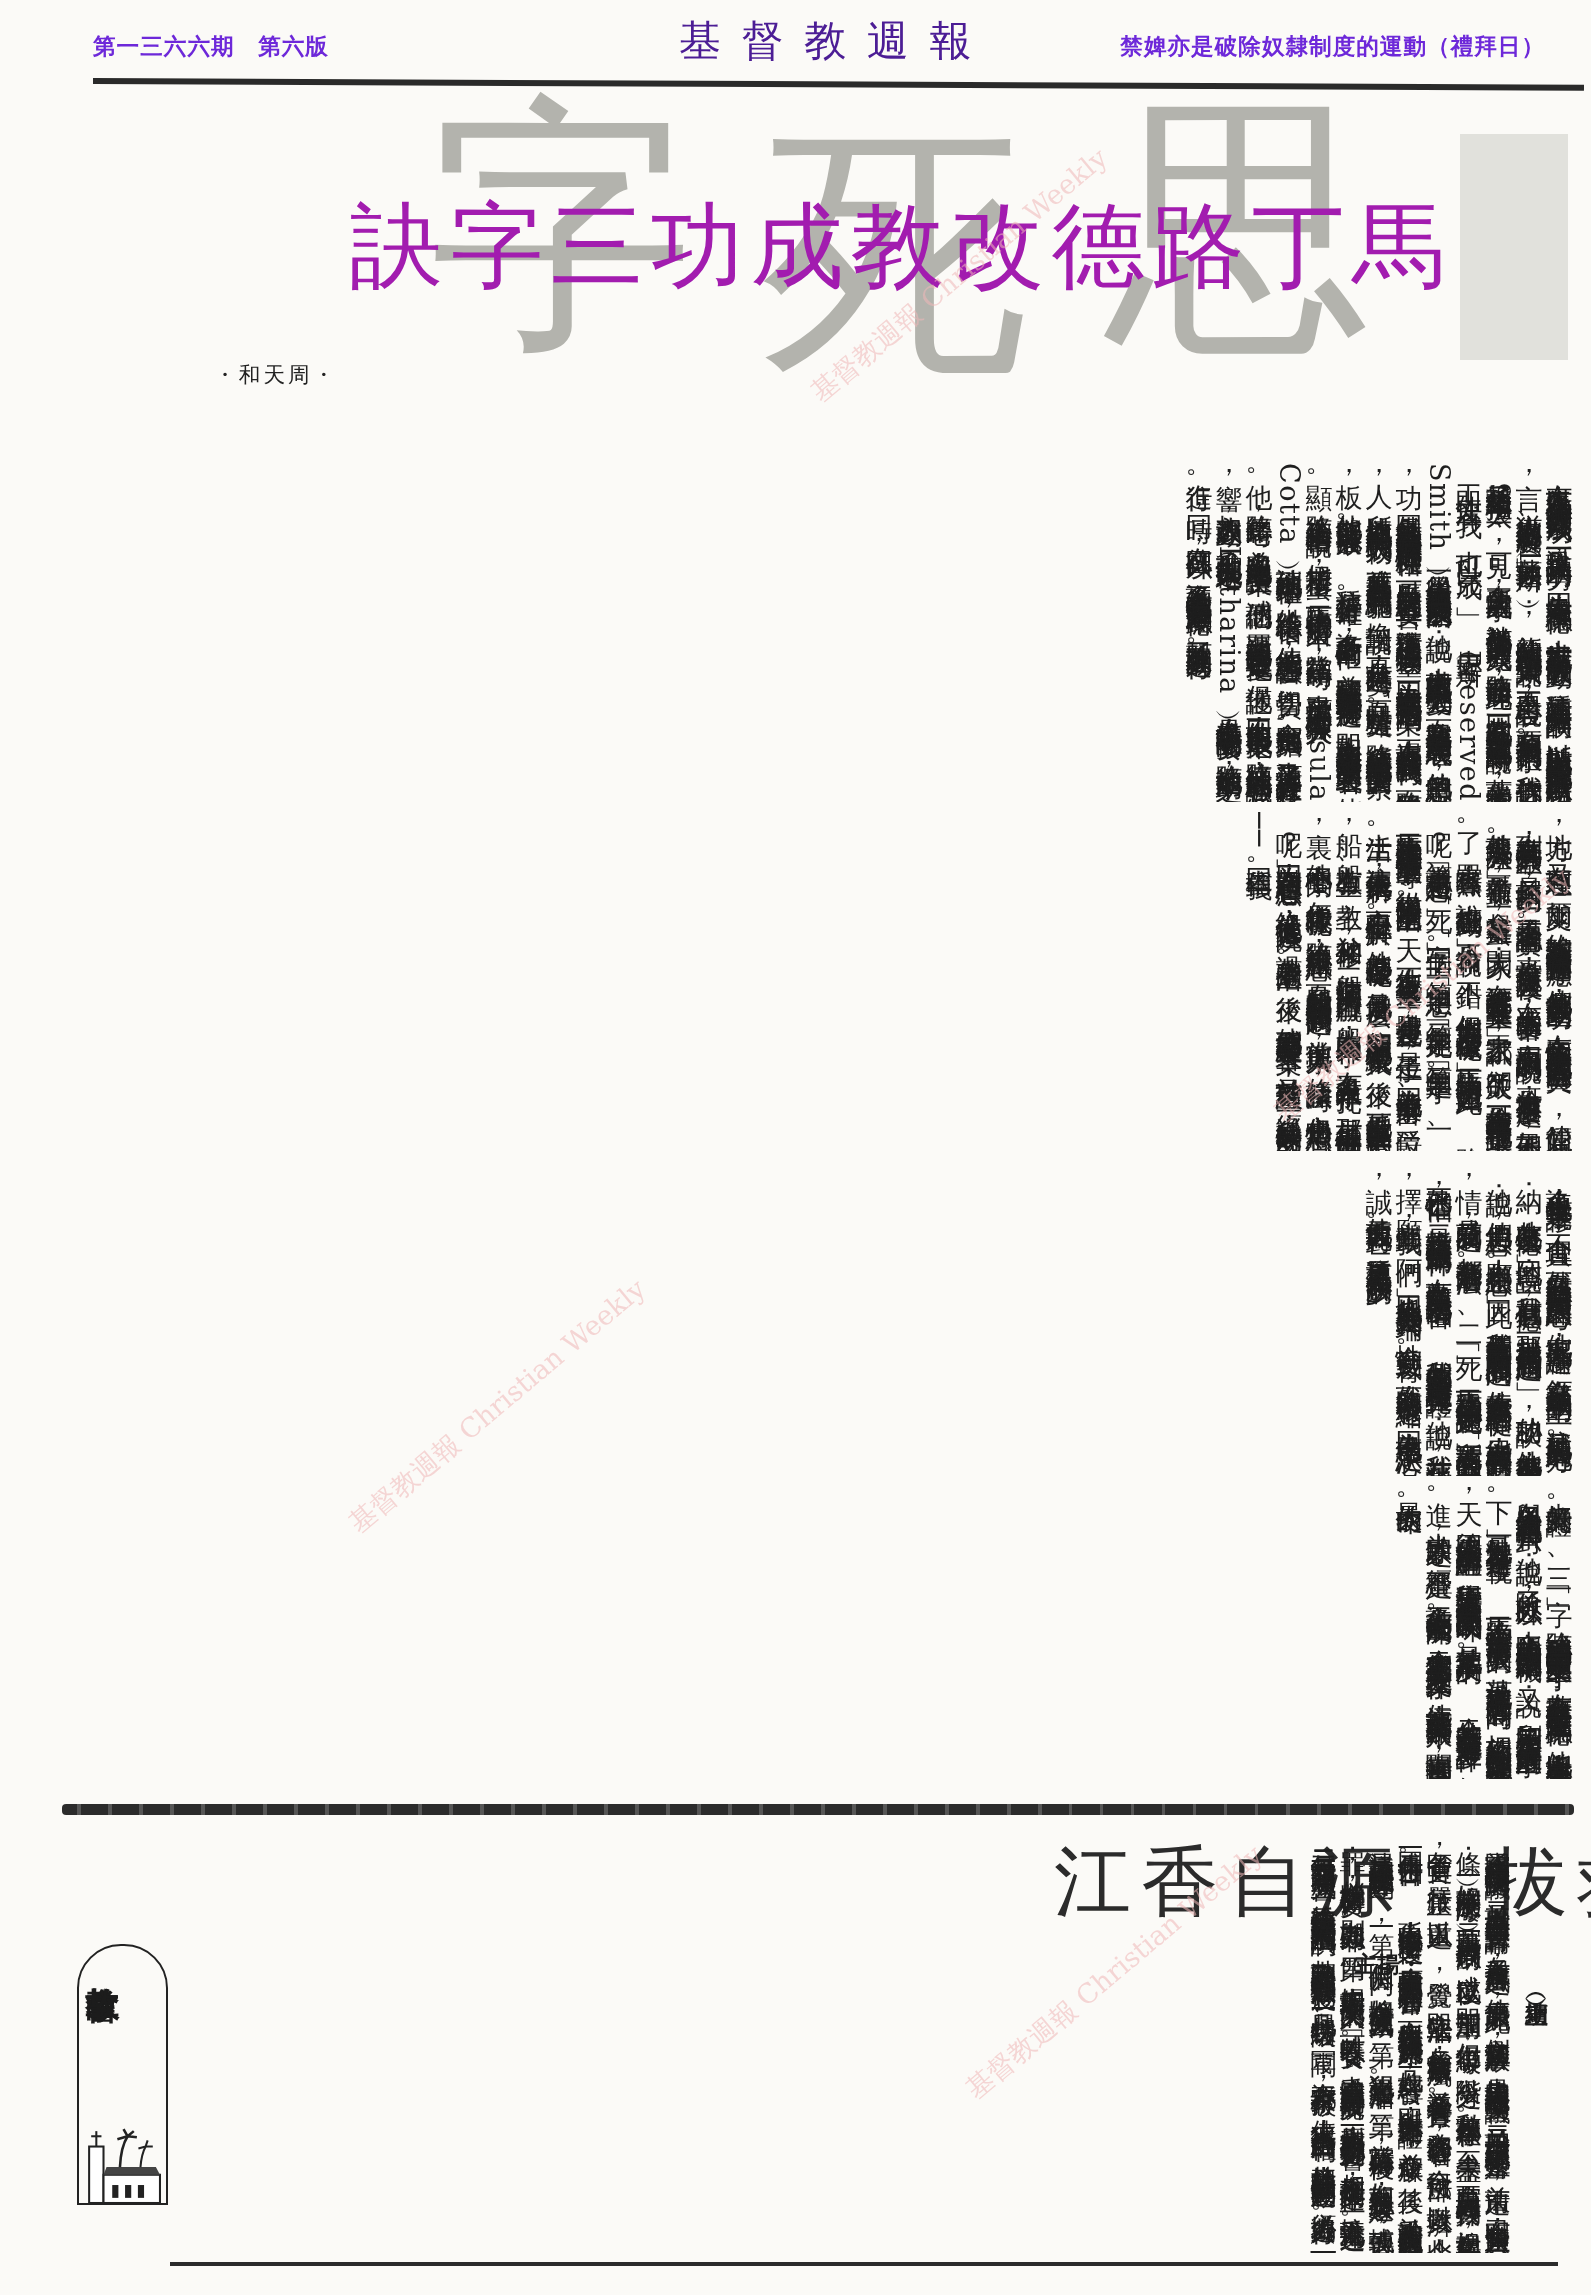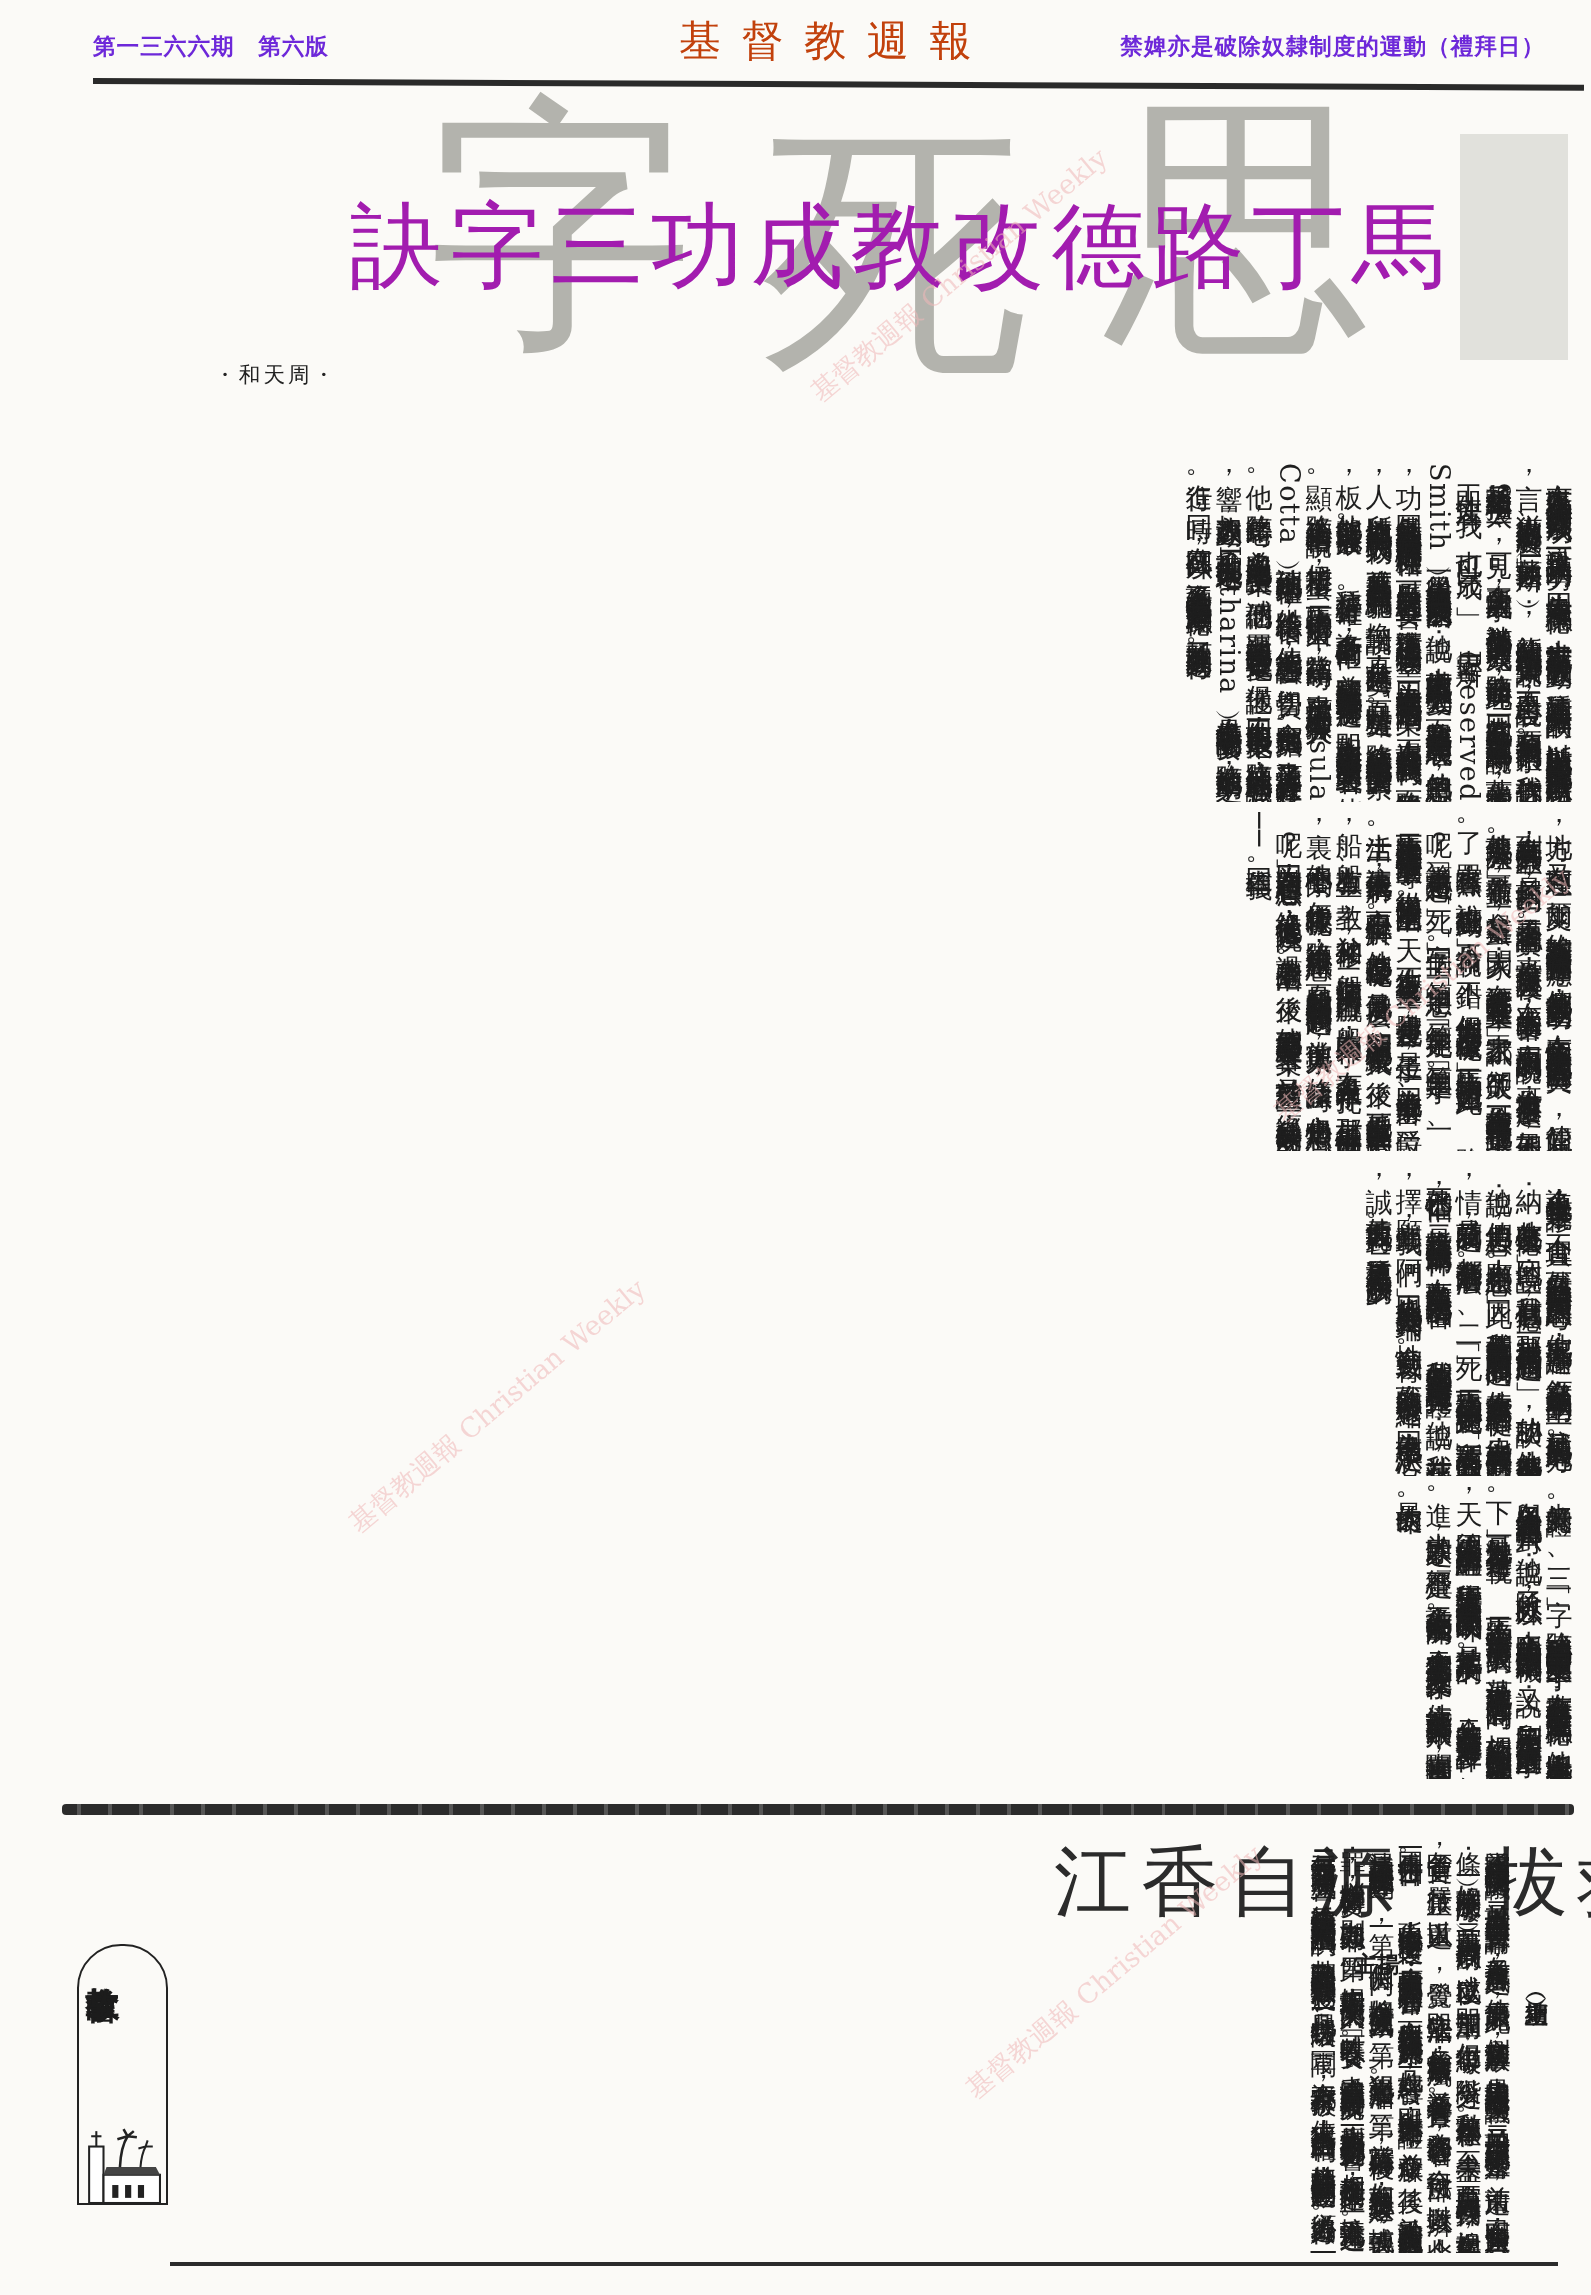--- a/index.html
+++ b/index.html
@@ -3,21 +3,21 @@
 <meta charset="utf-8">
 <style>
   html,body{margin:0;padding:0;}
   body{width:1591px;height:2295px;background:#fbfaf7;position:relative;overflow:hidden;
        font-family:"DejaVu Serif","Liberation Serif",serif;color:#1c1c1c;}
   
   .mast-left,.mast-right{position:absolute;top:31px;font-family:"DejaVu Sans","Liberation Sans",sans-serif;
        font-weight:bold;font-size:22.6px;letter-spacing:1px;color:#6d28d9;white-space:nowrap;}
   .mast-left{left:93px;}
   .mast-right{right:46px;}
-  .mast-title{position:absolute;top:13px;left:679px;font-size:42px;letter-spacing:20.6px;color:#c2410c;white-space:nowrap;}
+  .mast-title{position:absolute;top:13px;left:679px;font-size:42px;letter-spacing:20.6px;color:#4c1d95;white-space:nowrap;}
   .mast-rule{position:absolute;top:78px;left:93px;width:1491px;height:6.2px;background:#2a2a2a;
        transform:rotate(0.26deg);transform-origin:left;}
   
   .bg-char{position:absolute;font-size:267px;color:#b3b3ad;line-height:1;font-weight:normal;}
   .bg-box{position:absolute;left:1460px;top:134px;width:93px;width:108px;height:226px;background:#e1e1dc;}
   .headline{position:absolute;left:350px;top:184px;font-size:93px;font-weight:normal;letter-spacing:7.2px;
        color:#a21caf;white-space:nowrap;font-family:"DejaVu Serif","Liberation Serif",serif;}
   .byline{position:absolute;left:170px;top:360px;font-size:21.6px;color:#222;letter-spacing:3.1px;white-space:nowrap;}
   
   .band{position:absolute;writing-mode:vertical-rl;font-size:27px;line-height:30px;letter-spacing:1.5px;

